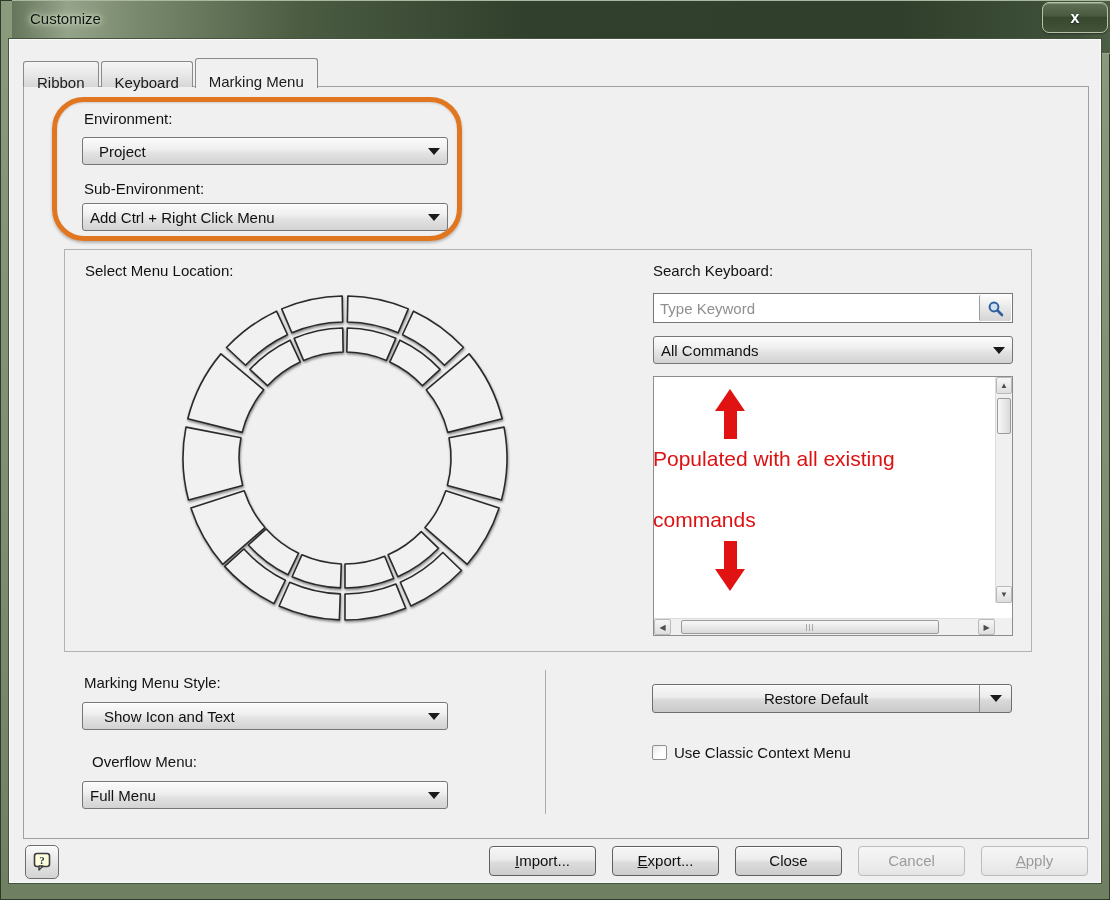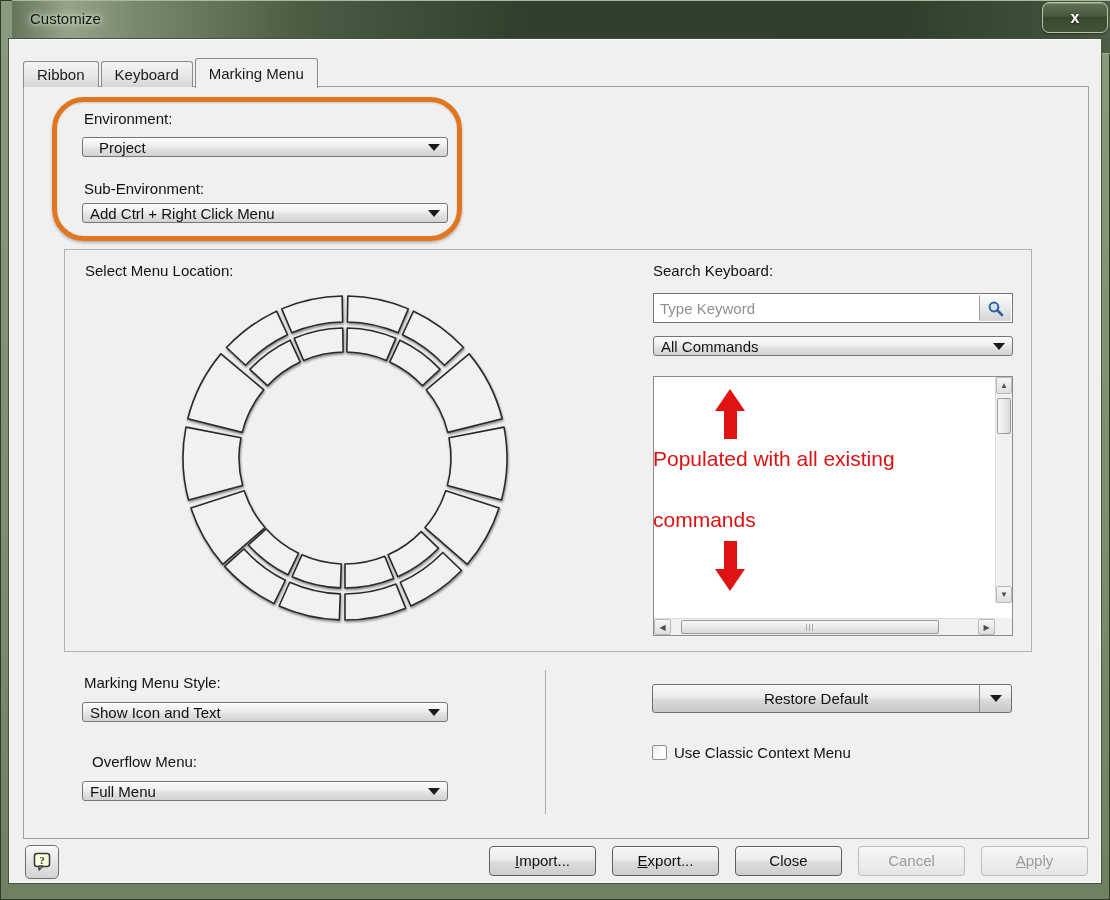--- a/index.html
+++ b/index.html
@@ -33,35 +33,35 @@
   }
   
   .client{
     position:absolute;left:8px;top:38px;width:1094px;height:846px;
     background:#f0f0f0;border:1px solid #44543c;
     box-shadow:inset 0 0 0 1px #fafafa;
   }
   
   .tabs{position:absolute;left:14px;top:18px;height:30px;display:flex;align-items:flex-end;z-index:3;}
   .tab{
-    height:26px;padding:0 13px;margin-right:2px;font-size:15px;line-height:25px;color:#1a1a1a;
+    height:26px;padding:8px 13px;margin-right:2px;font-size:15px;line-height:25px;color:#1a1a1a;
     background:linear-gradient(180deg,#f5f5f5 0%,#e8e8e8 50%,#d6d6d6 100%);
     border:1px solid #8a8a8a;border-bottom:none;border-radius:3px 3px 0 0;cursor:default;
   }
   .tab.active{
     height:30px;line-height:29px;background:#f0f0f0;position:relative;z-index:4;margin-bottom:-1px;
   }
   .tabpage{
     position:absolute;left:14px;top:47px;width:1066px;height:753px;
     background:#f0f0f0;border:1px solid #a0a0a0;z-index:2;
   }
   
   .label{position:absolute;font-size:15px;color:#121212;white-space:nowrap;}
   .combo{
-    position:absolute;height:20px;border:1px solid #767676;border-radius:3px;
+    position:absolute;height:28px;border:1px solid #767676;border-radius:3px;
     background:linear-gradient(180deg,#fbfbfb 0%,#f0f0f0 40%,#e2e2e2 60%,#d2d2d2 100%);
     box-shadow:inset 0 1px 0 #ffffff;
     display:flex;align-items:center;font-size:15px;color:#111;cursor:default;gap:12px;
   }
   .combo .val{flex:1;padding-left:7px;white-space:nowrap;overflow:hidden;}
   .combo .val.indent{padding-left:16px;}
   .combo .arrow{
     width:26px;text-align:center;font-size:10px;color:#111;flex:0 0 auto;
   }
   .caret{display:inline-block;width:0;height:0;border-left:6px solid transparent;border-right:6px solid transparent;border-top:7px solid #1a1a1a;}
@@ -273,21 +273,21 @@
       </div>
       <div class="red-text" style="left: 588px; top: 196px; color: rgb(221, 17, 17);">Populated with all existing</div>
       <div class="red-text" style="left: 588px; top: 257px; color: rgb(221, 17, 17);">commands</div>
       <div class="red-arrow down" style="left:650px;top:291px;">
         <div class="body"></div>
           <div class="head"></div>
       </div>
     </div>
 
     <div class="label" style="left:60px;top:587px;">Marking Menu Style:</div>
-    <div class="combo" style="left:58px;top:615px;width:366px;">
+    <div class="combo" style="left:58px;top:615px;width:366px;padding-left:14px;">
       <span class="val">Show Icon and Text</span>
       <span class="arrow"><span class="caret"></span></span>
     </div>
 
     <div class="label" style="left:68px;top:666px;">Overflow Menu:</div>
     <div class="combo" style="left:58px;top:694px;width:366px;">
       <span class="val">Full Menu</span>
       <span class="arrow"><span class="caret"></span></span>
     </div>
 

